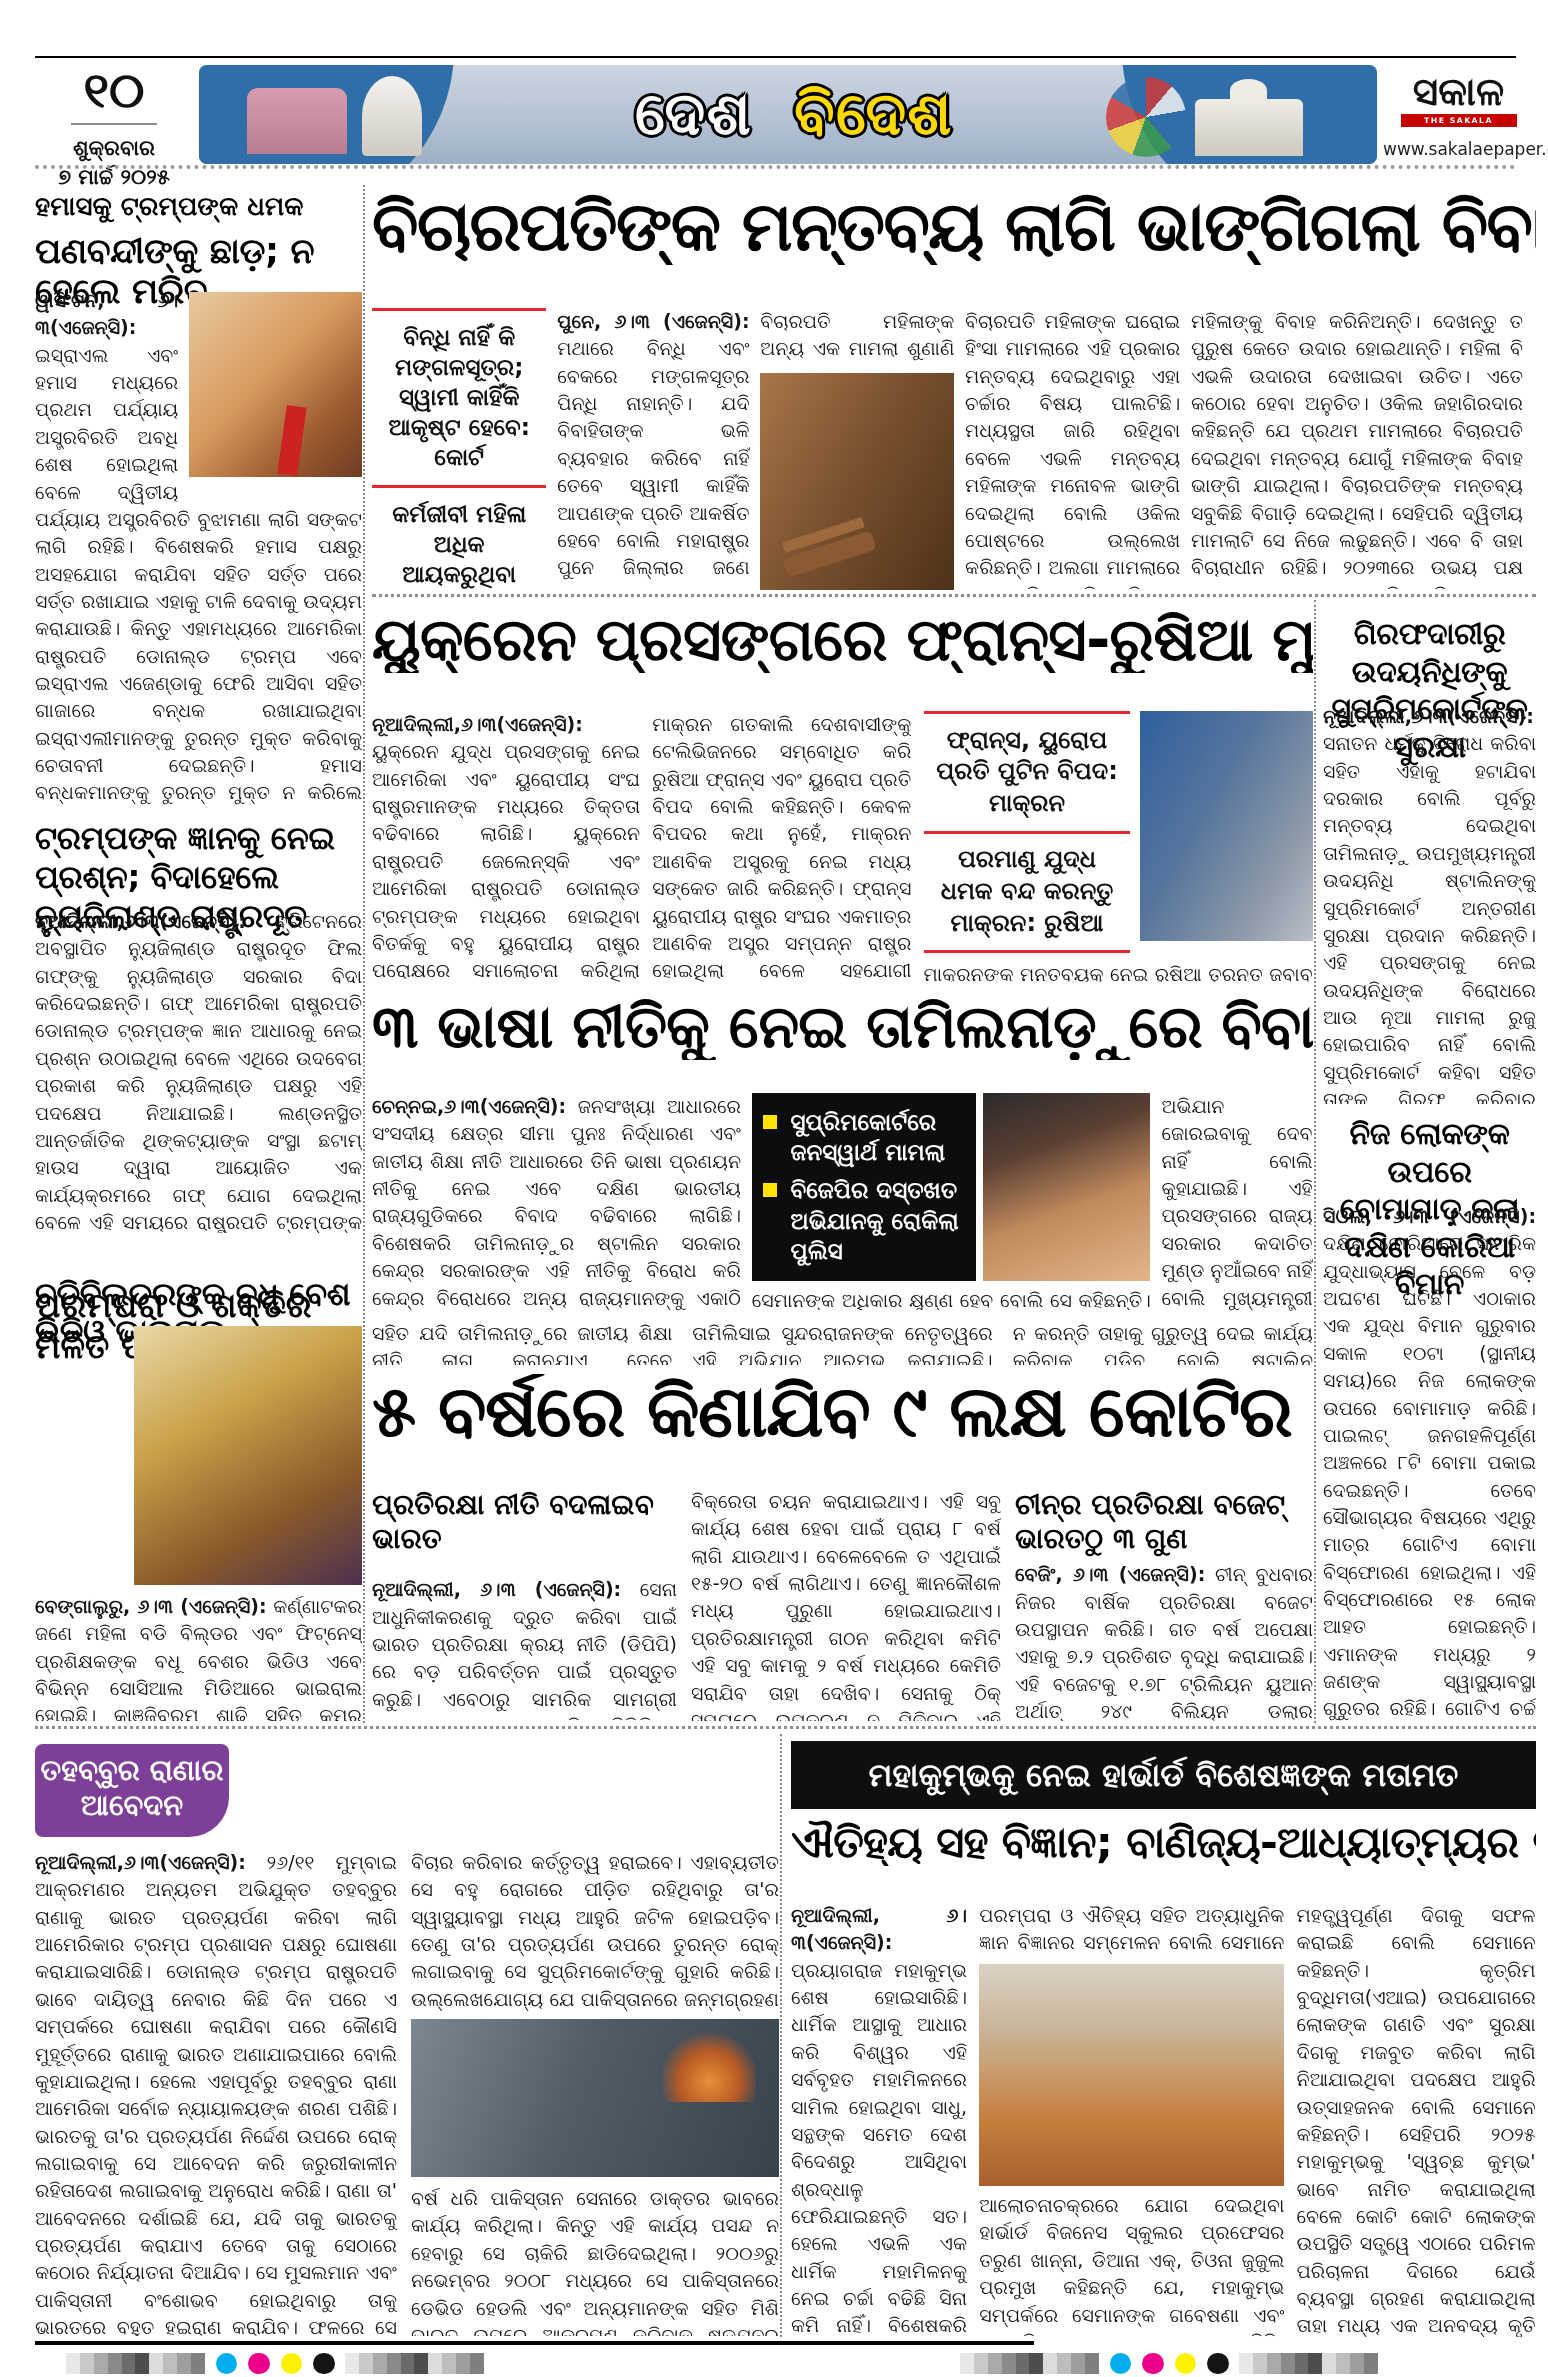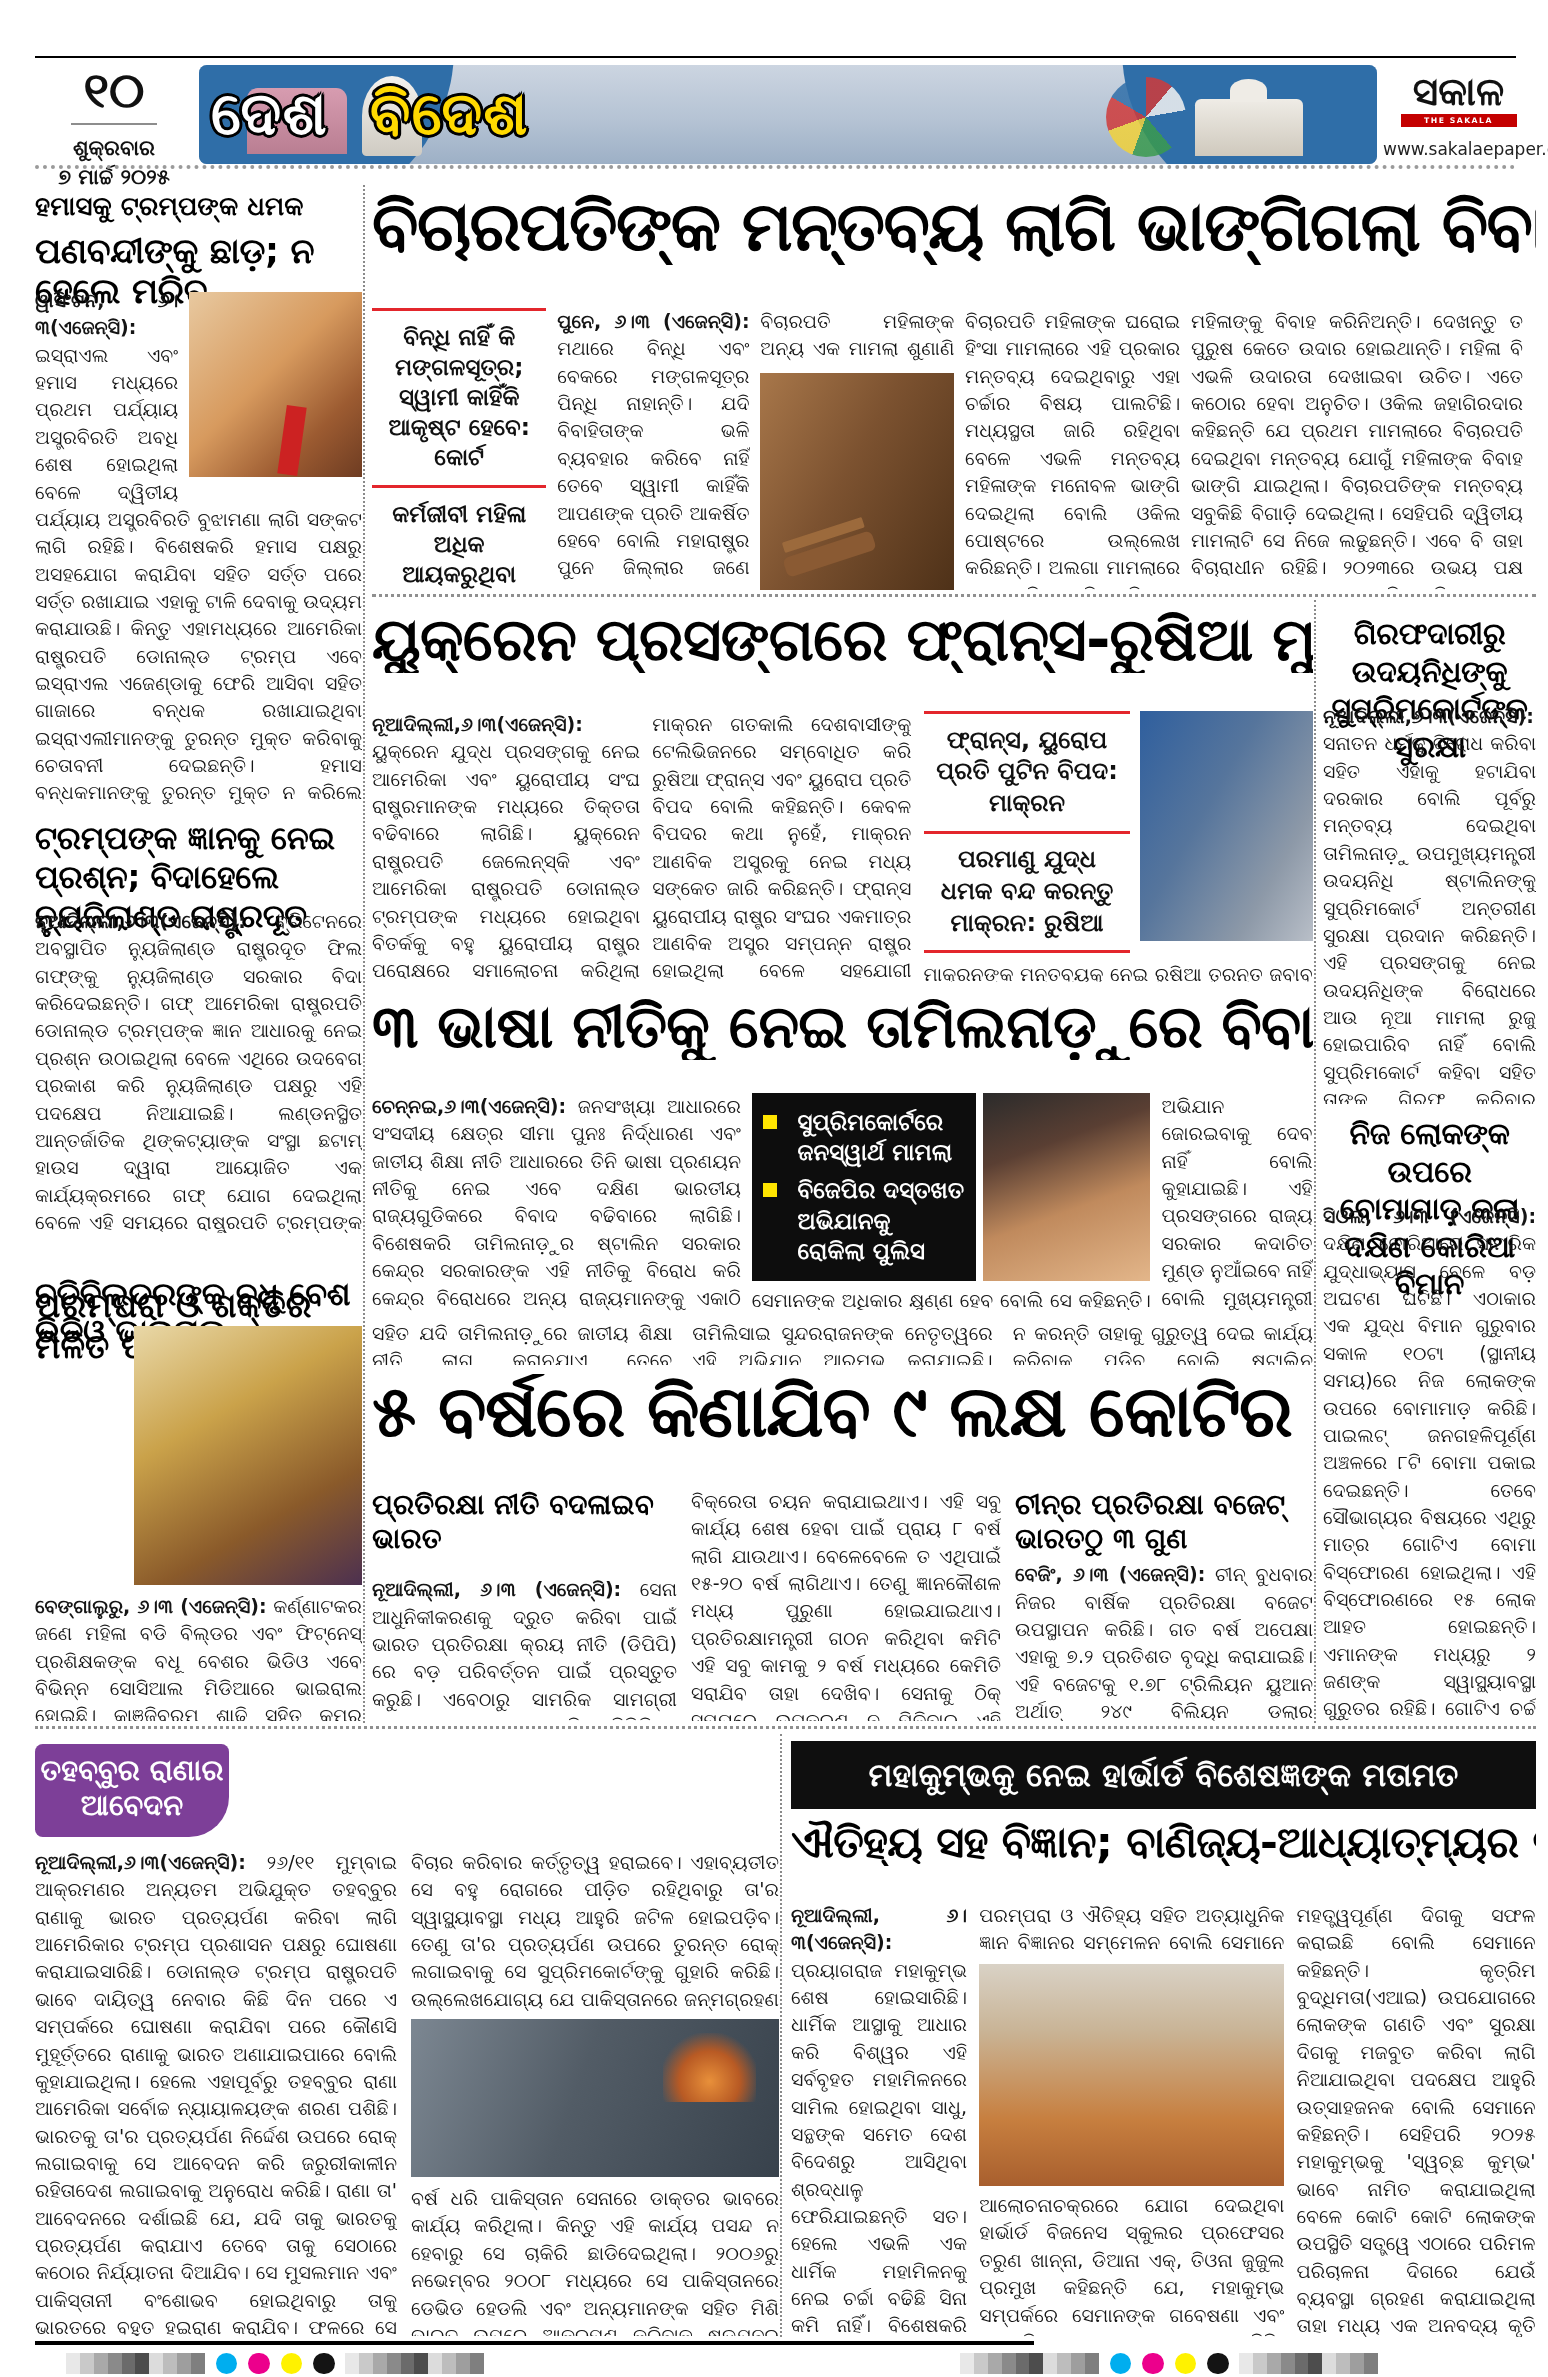--- a/index.html
+++ b/index.html
@@ -26,21 +26,21 @@
             background:linear-gradient(180deg,#ccd5e1 0%,#b5c3d4 55%,#9db0c6 100%); overflow:hidden; }
   .banner .side { position:absolute; top:-54px; width:324px; height:208px; background:#2f6ea8; }
   .banner .side.l { left:-69px; border-radius:0 0 170px 0; }
   .banner .side.r { right:-69px; border-radius:0 0 0 170px; }
   .parl { position:absolute; left:48px; top:23px; width:100px; height:66px; background:linear-gradient(180deg,#d79cb0,#b97e92); border-radius:10.8px 10.8px 0 0; }
   .court-dome { position:absolute; left:163px; top:10.8px; width:60px; height:80px; background:linear-gradient(180deg,#f4f2ee,#cfcbc2); border-radius:50% 50% 4.6px 4.6px; }
   .globe { position:absolute; right:191px; top:12.3px; width:80px; height:80px; border-radius:50%;
            background:conic-gradient(#cf3a3a 0 40deg,#f2f2f2 40deg 80deg,#2f6ea8 80deg 140deg,#3a9a4e 140deg 200deg,#f2d23a 200deg 250deg,#cf3a3a 250deg 300deg,#2f6ea8 300deg 360deg); opacity:.85; }
   .capitol { position:absolute; right:74px; top:34px; width:108px; height:57px; background:linear-gradient(180deg,#efece6,#cfc9bd); border-radius:6.2px 6.2px 0 0; }
   .capitol:before { content:""; position:absolute; left:35px; top:-20px; width:37px; height:23px; background:#efece6; border-radius:50% 50% 0 0; }
-  .banner-title { position:absolute; left:12px; right:0; top:14px; text-align:left; font-size:59px; font-weight:900; letter-spacing:1.5px; }
+  .banner-title { position:absolute; left:12px; right:0; top:14px; text-align:center; font-size:59px; font-weight:900; letter-spacing:1.5px; }
   .banner-title .t1 { color:#ffffff; text-shadow:-3.1px 0 #000,3.1px 0 #000,0 -3.1px #000,0 3.1px #000,-2.3px -2.3px #000,2.3px 2.3px #000,-2.3px 2.3px #000,2.3px -2.3px #000; }
   .banner-title .t2 { color:#ffd900; text-shadow:-3.1px 0 #000,3.1px 0 #000,0 -3.1px #000,0 3.1px #000,-2.3px -2.3px #000,2.3px 2.3px #000,-2.3px 2.3px #000,2.3px -2.3px #000; margin-left:20px; }
   .logo-blk { left:1383px; top:72px; width:151px; text-align:center; }
   .logo-blk .logo { font-size:39px; font-weight:900; line-height:1; }
   .logo-blk .bar { width:116px; height:13px; background:#c40000; color:#fff; font-size:7.7px; font-weight:700; line-height:13px; margin:3.1px auto 0; letter-spacing:1.5px; }
   .logo-blk .site { font-size:17px; margin-top:12.3px; color:#222; }
   .head-dot { left:35px; top:165px; width:1481px; border-top:4.6px dotted #9a9a9a; }
 
   
   .kicker { font-size:26px; font-weight:800; color:#000; }
@@ -82,21 +82,21 @@
   .pm-photo { width:173px; height:230px; background:linear-gradient(120deg,#2f5f9e 0%,#56759c 40%,#8d99a8 75%,#b9bfc8 100%); }
   .uc3 { margin-top:7.7px; height:46px; }
 
   
   .tam-hl { left:372px; top:995px; width:941px; font-size:59px; text-align:center; line-height:1.1; letter-spacing:-0.8px; white-space:nowrap; overflow:hidden; }
   .tam-row { left:372px; top:1093px; width:941px; height:221px; display:flex; gap:10.8px; overflow:hidden; }
   .tc1 { width:369px; }
   .tmid { width:399px; }
   .tmid-top { display:flex; gap:7.7px; }
   .bbox { width:224px; height:188px; background:#0d0d0d; color:#fff; padding:14px 10.8px; overflow:hidden; }
-  .bbox-item { font-size:23px; font-weight:700; line-height:1.32; margin-bottom:7.7px; display:flex; gap:21px; }
+  .bbox-item { font-size:23px; font-weight:700; line-height:1.32; margin-bottom:7.7px; display:flex; gap:14px; }
   .bbox .sq { flex:0 0 14px; width:14px; height:14px; background:#ffe400; margin-top:7.7px; }
   .stalin-photo { width:167px; height:188px; background:linear-gradient(160deg,#2b2b2b 0%,#5a3f33 30%,#c08a5d 60%,#e3b68a 100%); }
   .tc3 { width:151px; }
   .tam-row2 { left:372px; top:1320px; width:941px; height:45px; display:flex; gap:20px; overflow:hidden; }
   .tam-row2 .bt { width:301px; height:45px; }
 
   
   .wep-hl { left:372px; top:1374px; width:941px; font-size:71px; text-align:center; line-height:1.08; letter-spacing:-1.5px; white-space:nowrap; overflow:hidden; }
   .wep-row { left:372px; top:1488px; width:941px; height:233px; display:flex; gap:14px; overflow:hidden; }
   .wc { display:flex; flex-direction:column; gap:6.2px; }

